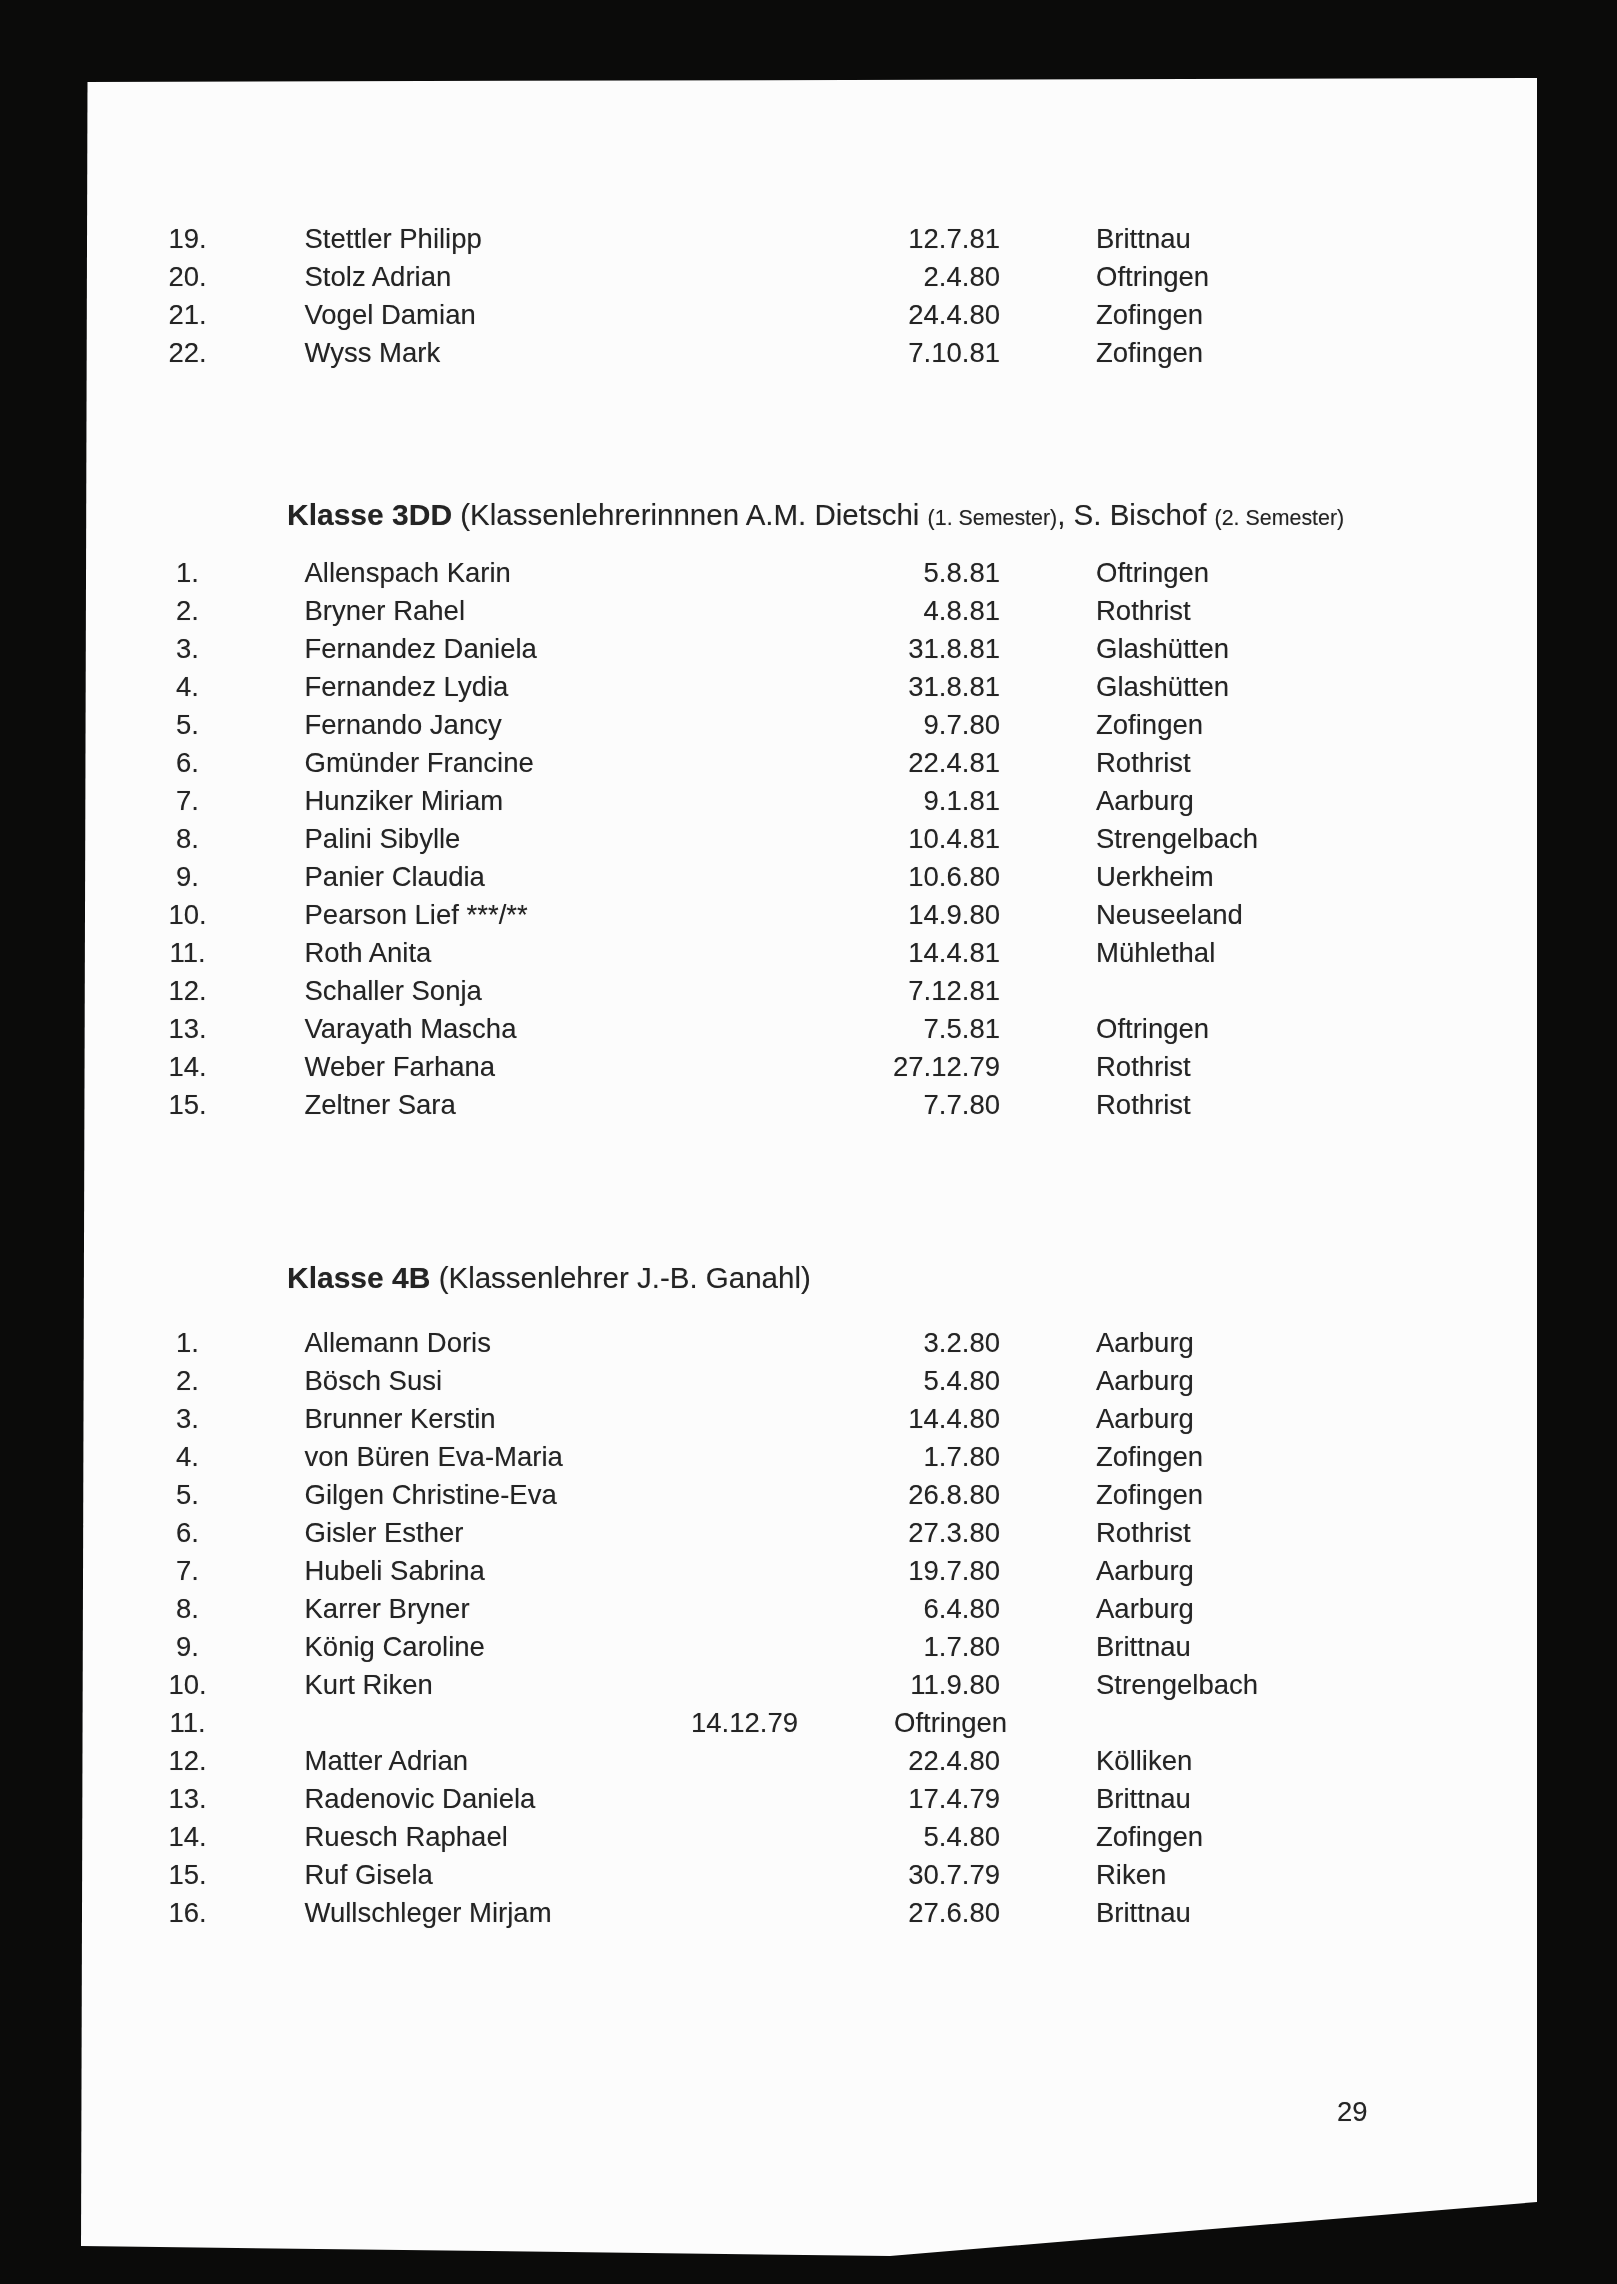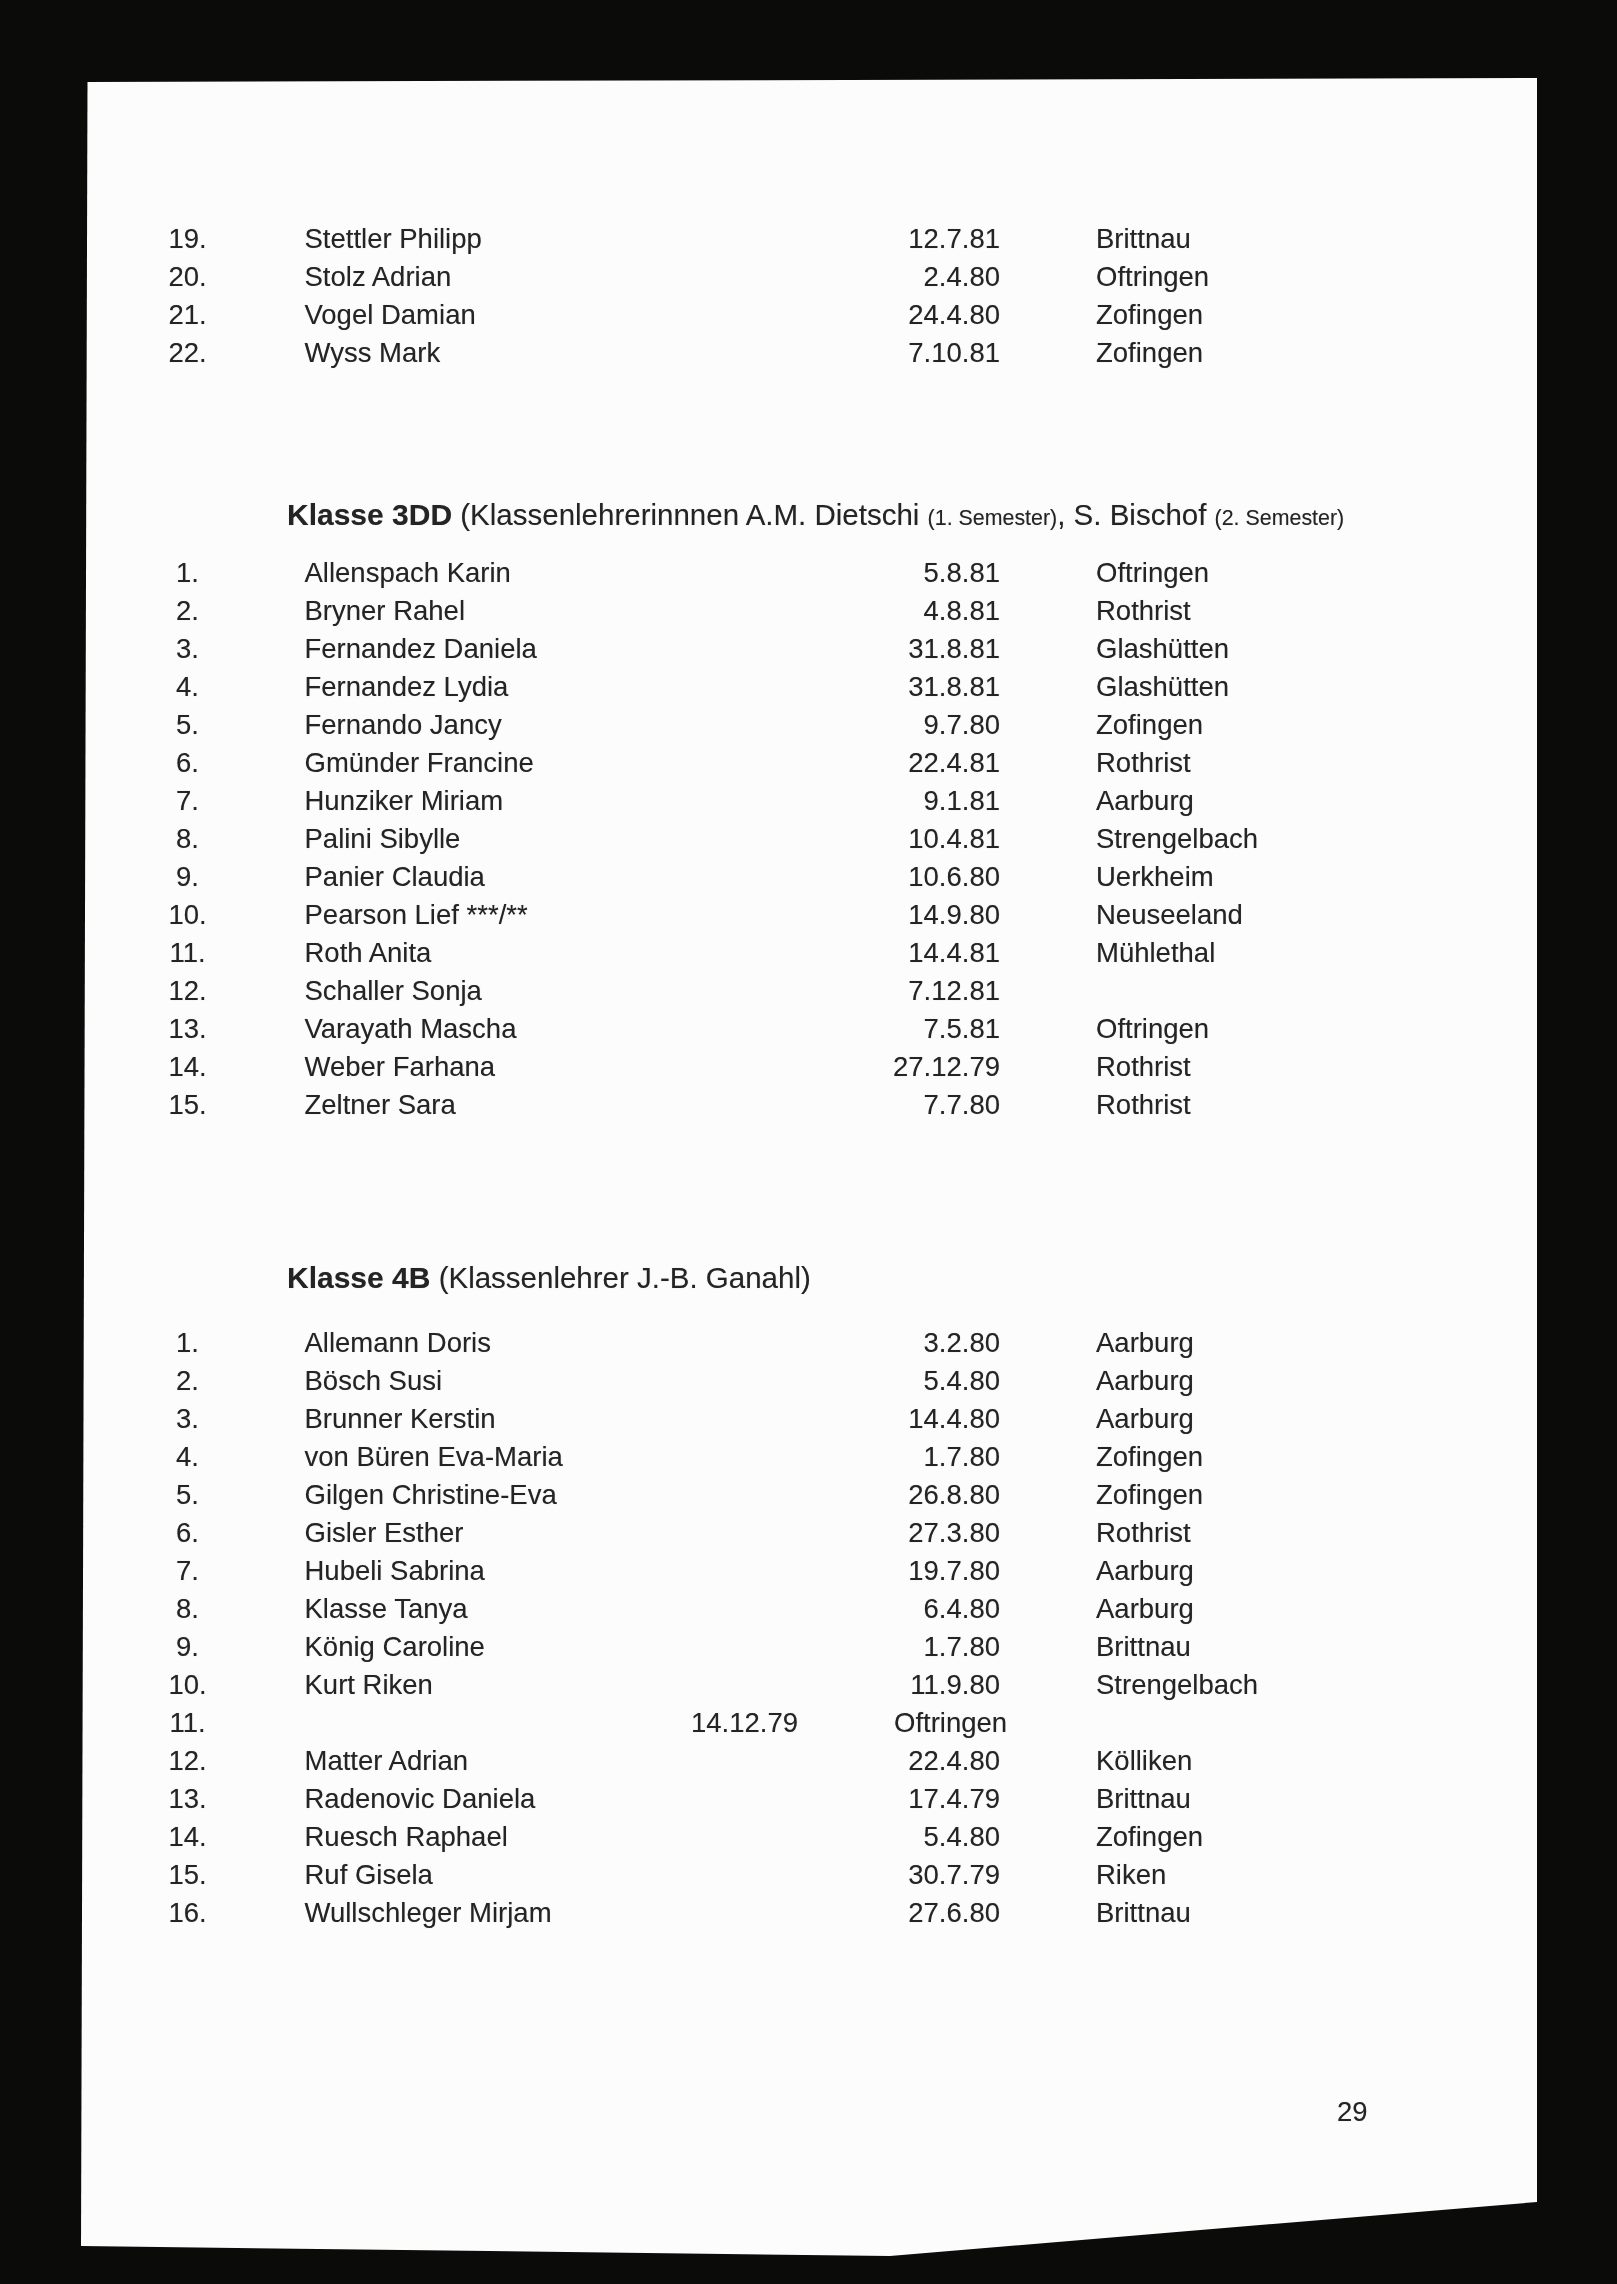--- a/index.html
+++ b/index.html
@@ -66,21 +66,21 @@
     </div>
   <div class="header" id="header-1"><span class="bold">Klasse 4B</span><span class="normal"> (Klassenlehrer J.-B. Ganahl)</span></div>
   <div class="list" id="list-1">
       <div class="row"><span class="num">1.</span><span class="name">Allemann Doris</span><span class="date">3.2.80</span><span class="place">Aarburg</span></div>
       <div class="row"><span class="num">2.</span><span class="name">Bösch Susi</span><span class="date">5.4.80</span><span class="place">Aarburg</span></div>
       <div class="row"><span class="num">3.</span><span class="name">Brunner Kerstin</span><span class="date">14.4.80</span><span class="place">Aarburg</span></div>
       <div class="row"><span class="num">4.</span><span class="name">von Büren Eva-Maria</span><span class="date">1.7.80</span><span class="place">Zofingen</span></div>
       <div class="row"><span class="num">5.</span><span class="name">Gilgen Christine-Eva</span><span class="date">26.8.80</span><span class="place">Zofingen</span></div>
       <div class="row"><span class="num">6.</span><span class="name">Gisler Esther</span><span class="date">27.3.80</span><span class="place">Rothrist</span></div>
       <div class="row"><span class="num">7.</span><span class="name">Hubeli Sabrina</span><span class="date">19.7.80</span><span class="place">Aarburg</span></div>
-      <div class="row"><span class="num">8.</span><span class="name">Klasse Tanya</span><span class="date">6.4.80</span><span class="place">Aarburg</span></div>
+      <div class="row"><span class="num">8.</span><span class="name">Karrer Bryner</span><span class="date">6.4.80</span><span class="place">Aarburg</span></div>
       <div class="row"><span class="num">9.</span><span class="name">König Caroline</span><span class="date">1.7.80</span><span class="place">Brittnau</span></div>
       <div class="row"><span class="num">10.</span><span class="name">Kurt Riken</span><span class="date">11.9.80</span><span class="place">Strengelbach</span></div>
       <div class="row"><span class="num">11.</span><span class="date">14.12.79</span><span class="place">Oftringen</span></div>
       <div class="row"><span class="num">12.</span><span class="name">Matter Adrian</span><span class="date">22.4.80</span><span class="place">Kölliken</span></div>
       <div class="row"><span class="num">13.</span><span class="name">Radenovic Daniela</span><span class="date">17.4.79</span><span class="place">Brittnau</span></div>
       <div class="row"><span class="num">14.</span><span class="name">Ruesch Raphael</span><span class="date">5.4.80</span><span class="place">Zofingen</span></div>
       <div class="row"><span class="num">15.</span><span class="name">Ruf Gisela</span><span class="date">30.7.79</span><span class="place">Riken</span></div>
       <div class="row"><span class="num">16.</span><span class="name">Wullschleger Mirjam</span><span class="date">27.6.80</span><span class="place">Brittnau</span></div>
     </div>
   <div class="pageno">29</div>

